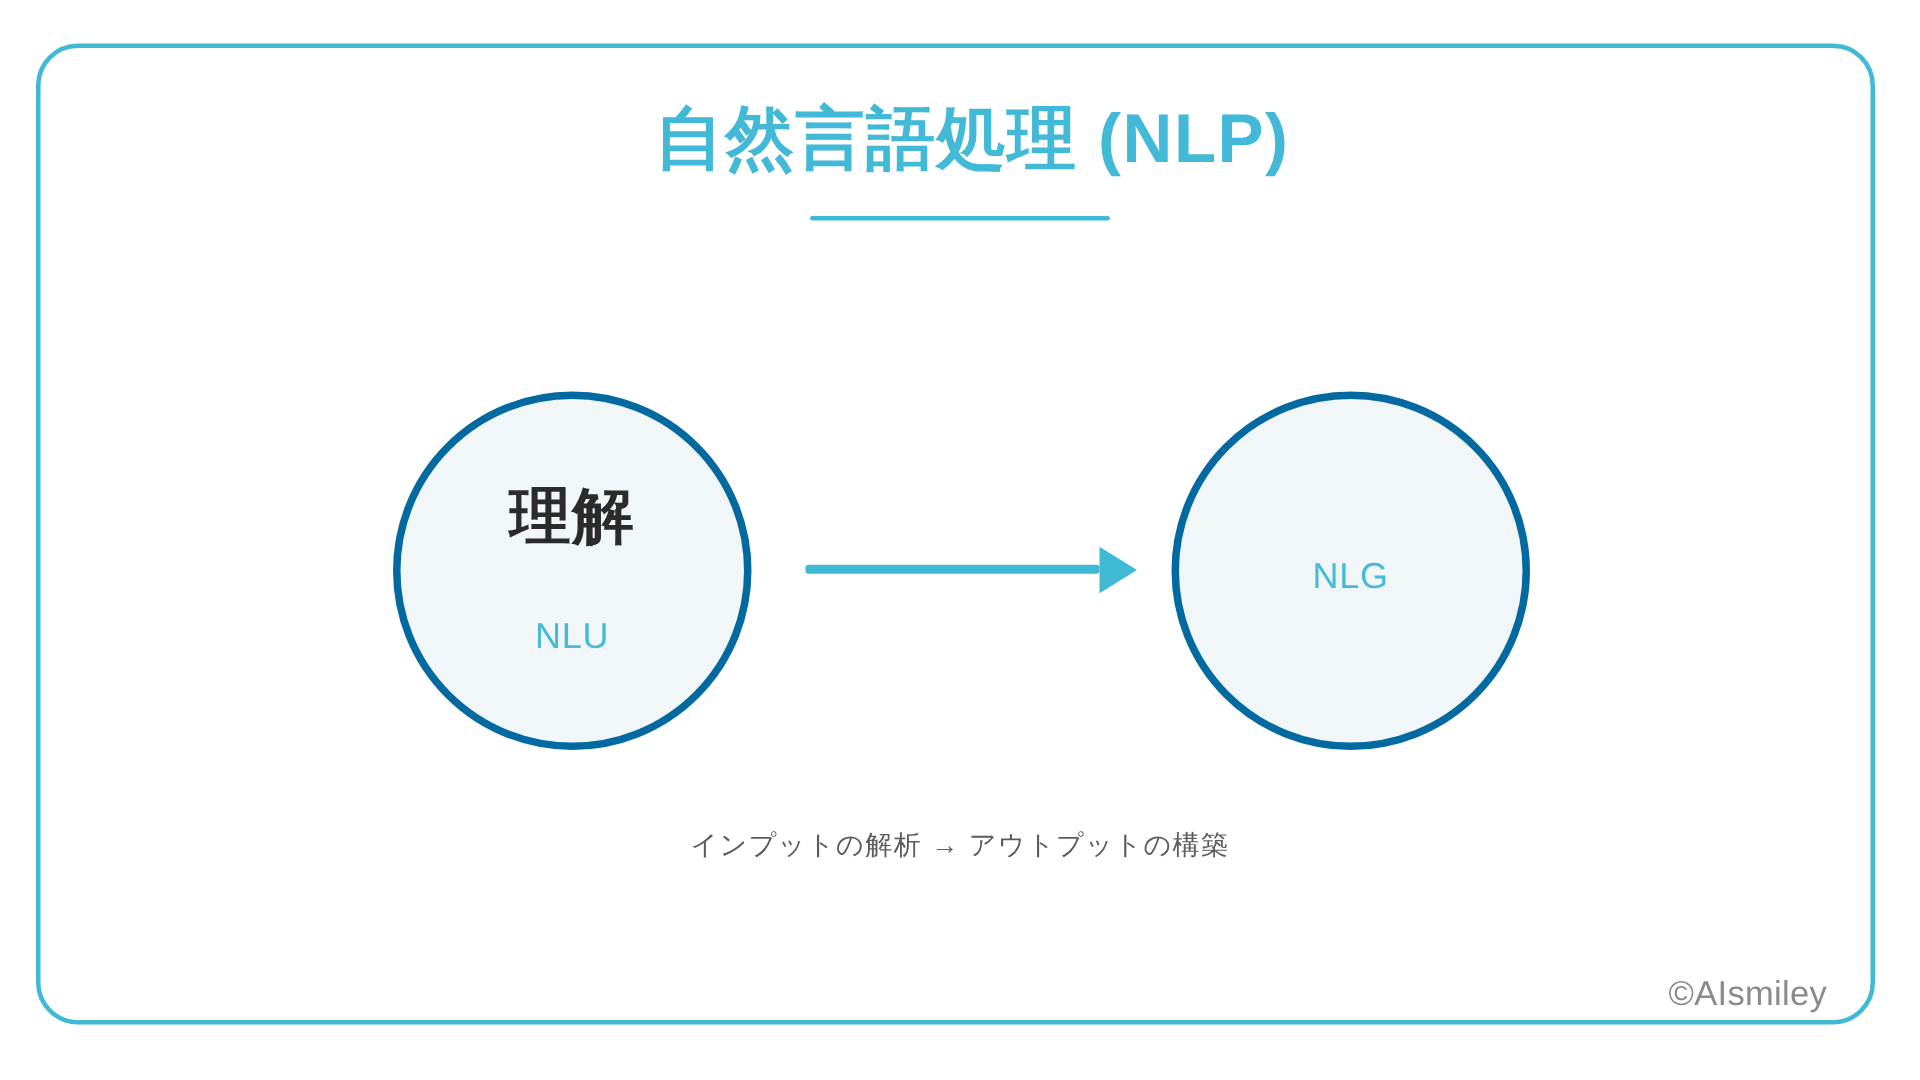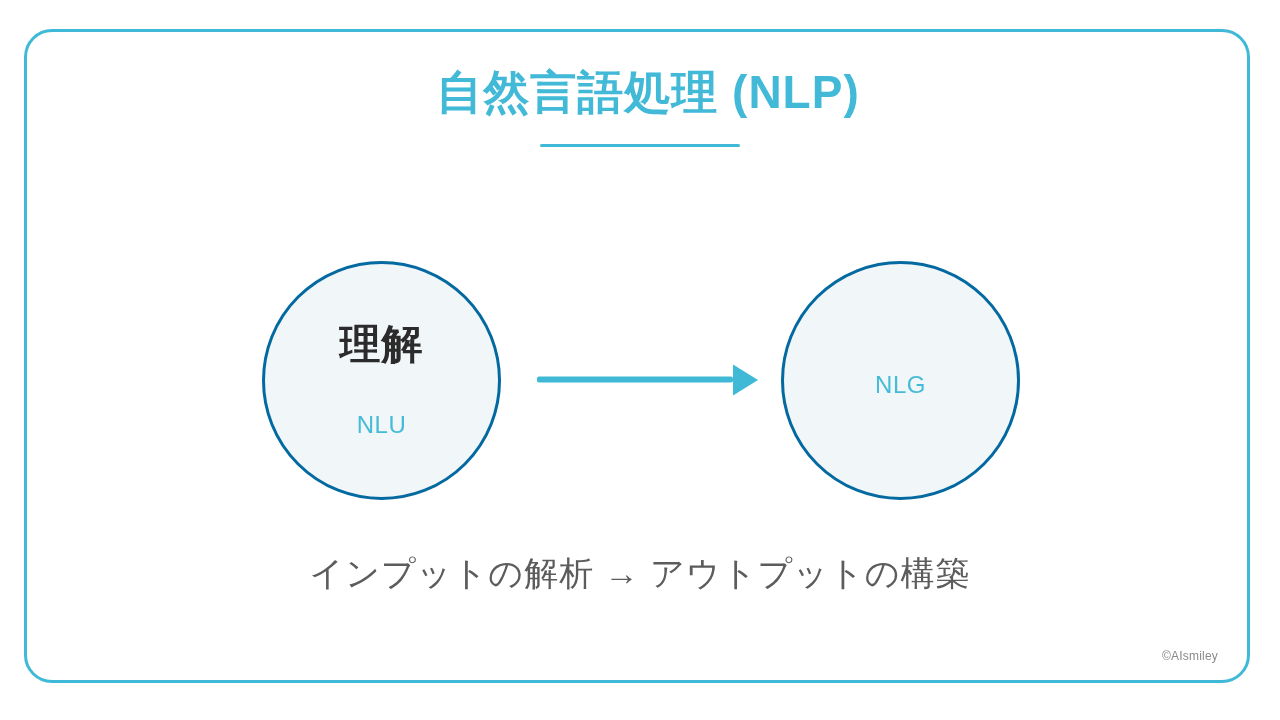--- a/index.html
+++ b/index.html
@@ -64,21 +64,21 @@
     background: #3FB9D6;
     border-radius: 2px;
   }
 
   
   .node {
     position: absolute;
     width: 239px;
     height: 239px;
     top: 261px;
-    border: 3px solid #0369a1;
+    border: 5px solid #0369a1;
     border-radius: 50%;
     background: #F1F6F8;
     box-sizing: border-box;
     display: flex;
     flex-direction: column;
     align-items: center;
     justify-content: center;
     gap: 36px;
   }
 
@@ -110,32 +110,32 @@
     height: 50px;
   }
 
   
   #caption {
     position: absolute;
     left: 0;
     top: 551px;
     width: 1280px;
     text-align: center;
-    font-size: 34px;
+    font-size: 18px;
     color: #5C5C5C;
     letter-spacing: 1px;
     white-space: nowrap;
   }
 
   
   #credit {
     position: absolute;
     right: 62px;
     top: 649px;
-    font-size: 12px;
+    font-size: 23px;
     color: #8A8A8A;
     letter-spacing: 0.2px;
   }
 </style>
 </head>
 <body>
 
 <div id="slide">
 
   <div id="frame"></div>

